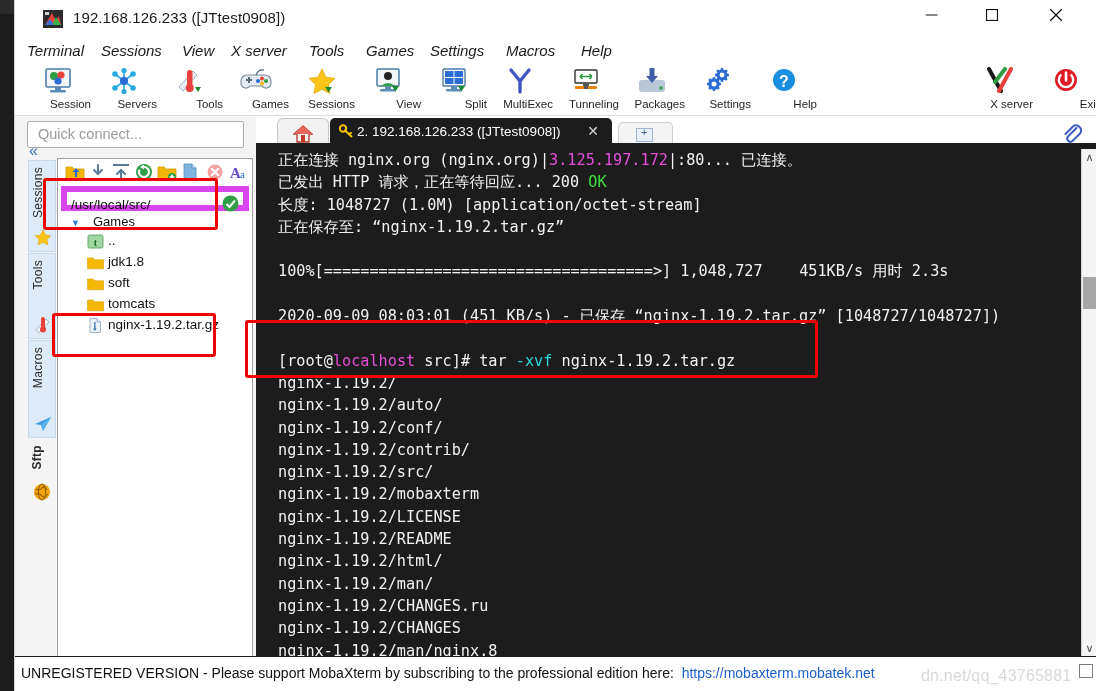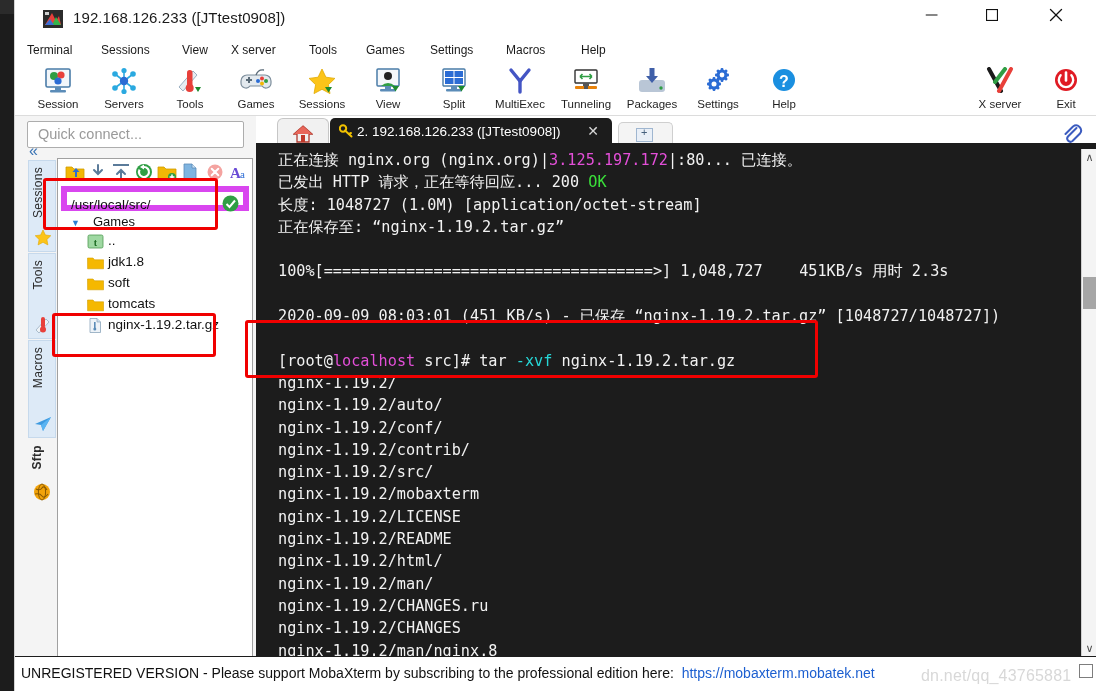--- a/index.html
+++ b/index.html
@@ -25,29 +25,29 @@
   .title-text{position:absolute;left:50px;top:9px;font-size:15px;color:#1a1a1a;
     font-family:"Liberation Sans",sans-serif;letter-spacing:.1px;}
   .winbtn{position:absolute;top:0;width:46px;height:30px;cursor:default;}
   .winbtn svg{position:absolute;left:50%;top:50%;transform:translate(-50%,-50%);}
   #btn-min{left:886px;}
   #btn-max{left:946px;}
   #btn-close{left:1010px;}
 
   
   .menubar{position:absolute;left:0;top:38px;width:1082px;height:25px;background:#ffffff;}
-  .menu-item{position:absolute;top:2px;height:21px;line-height:21px;font-size:12px;
-    color:#1a1a1a;padding:0 6px;cursor:default;}
+  .menu-item{position:absolute;top:2px;height:21px;line-height:21px;font-size:15px;
+    color:#1a1a1a;padding:0 6px;cursor:default;font-style:italic;}
 
   
   .toolbar{position:absolute;left:0;top:63px;width:1082px;height:52px;background:#ffffff;
     border-bottom:1px solid #dcdcdc;}
   .tb-item{position:absolute;top:2px;width:66px;height:50px;text-align:center;cursor:default;}
   .tb-ico{height:32px;display:flex;align-items:center;justify-content:center;}
-  .tb-lab{font-size:11.5px;color:#1f1f1f;line-height:12px;margin-top:1px;}
+  .tb-lab{font-size:11.5px;color:#1f1f1f;line-height:12px;margin-top:1px;text-align:right;}
 
   
   .leftpanel{position:absolute;left:0;top:116px;width:241px;height:540px;background:#f4f4f4;}
   .quickconnect{position:absolute;left:12px;top:5px;width:217px;height:27px;background:#fff;
     border:1px solid #adadad;border-radius:2px;box-sizing:border-box;}
   .quickconnect span{position:absolute;left:10px;top:4px;font-size:14.5px;color:#9a9a9a;}
 
   .vtabs{position:absolute;left:13px;top:44px;width:28px;height:340px;background:#f4f4f4;}
   .vtab{position:absolute;left:0;width:28px;background:#ddeaf7;border:1px solid #c6d9ec;
     box-sizing:border-box;cursor:default;}

